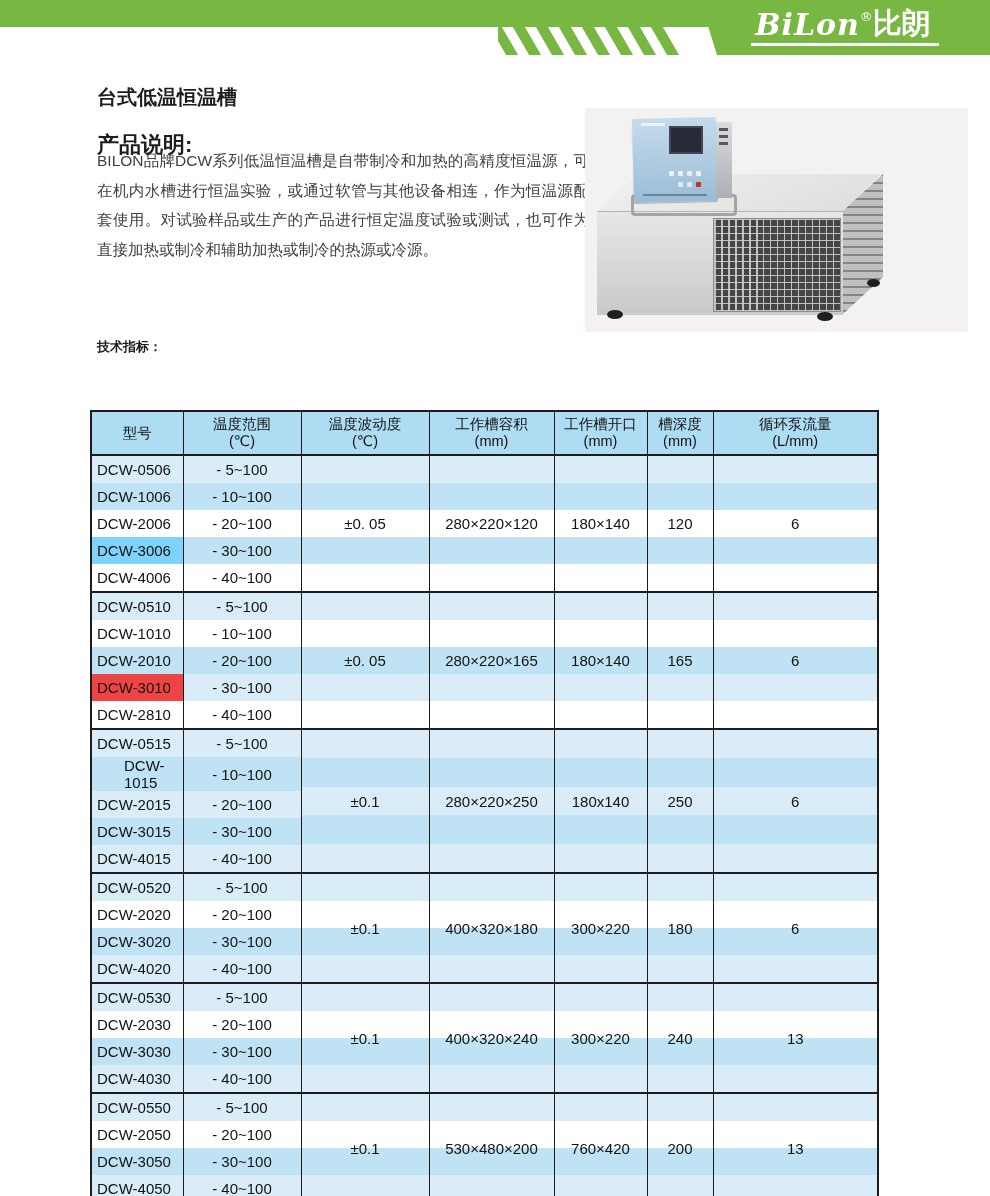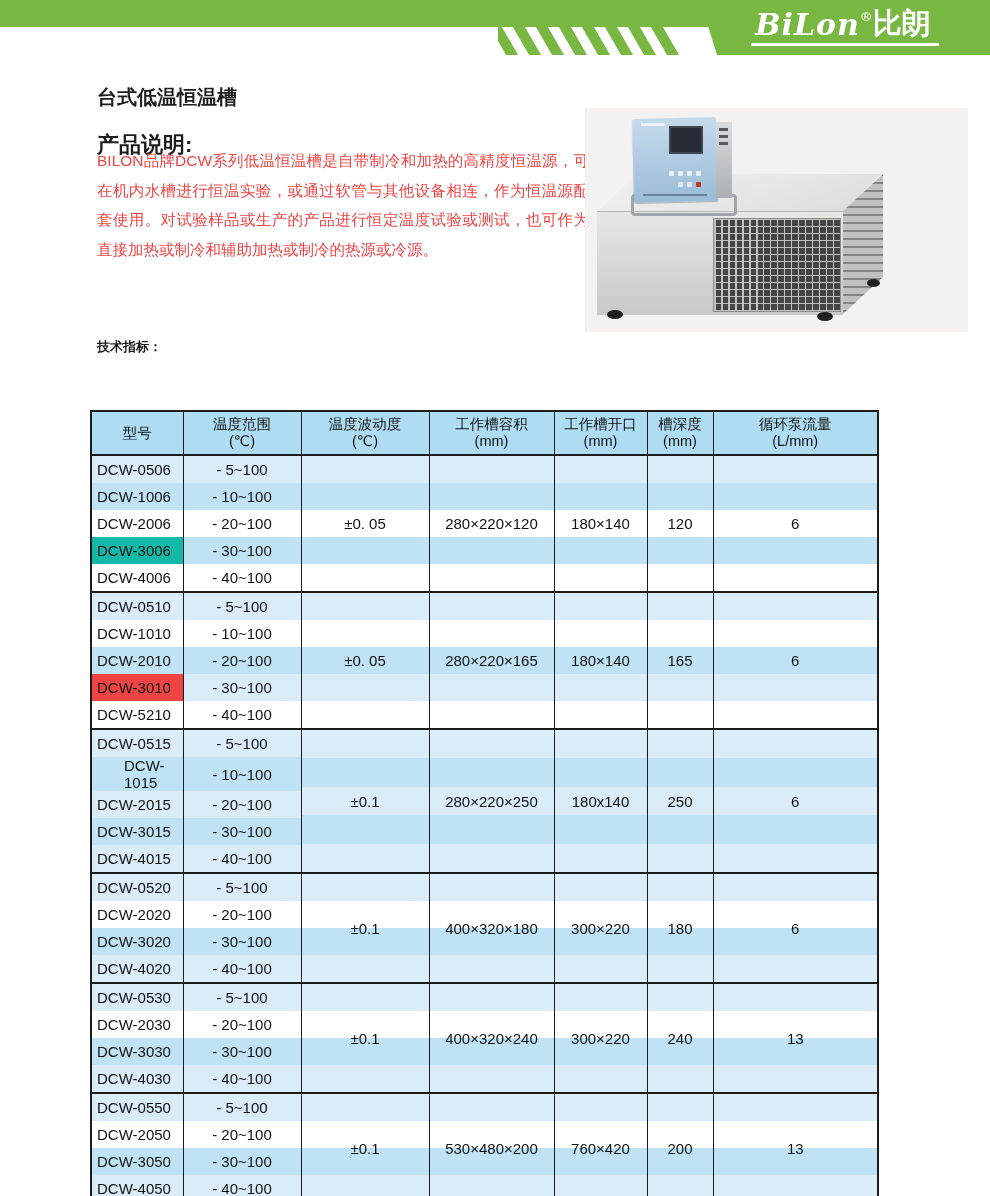--- a/index.html
+++ b/index.html
@@ -17,21 +17,21 @@
     clip-path:polygon(0 0,100% 0,100% 100%,17px 100%);
     display:flex;align-items:center;justify-content:center;
   }
   .logo{color:#fff;border-bottom:3px solid #fff;padding:0 8px 3px 4px;white-space:nowrap;line-height:1;}
   .logo .script{font-family:"DejaVu Serif","Liberation Serif",serif;font-style:italic;font-weight:bold;font-size:30px;letter-spacing:1px;}
   .logo sup{font-size:13px;vertical-align:14px;font-family:"DejaVu Sans",sans-serif;}
   .logo .cjk{font-weight:bold;font-size:29px;vertical-align:2px;}
   
   .title{position:absolute;left:97px;top:84px;font-size:20px;font-weight:bold;margin:0;}
   .desc-label{position:absolute;left:97px;top:130px;font-size:22px;font-weight:bold;margin:0;}
-  .desc{position:absolute;left:97px;top:146px;width:492px;font-size:15.5px;line-height:29.6px;text-align:justify;margin:0;color:#ef4444;}
+  .desc{position:absolute;left:97px;top:146px;width:492px;font-size:15.5px;line-height:29.6px;text-align:justify;margin:0;color:#404040;}
   .spec-label{position:absolute;left:97px;top:338px;font-size:13px;font-weight:bold;margin:0;}
   
   .photo{position:absolute;left:585px;top:108px;width:383px;height:224px;background:#f3f2f0;}
   .photo div{position:absolute;}
   .dev-topface{left:12px;top:66px;width:286px;height:38px;
     clip-path:polygon(0 100%,246px 100%,284px 0,40px 0);
     background:linear-gradient(160deg,#f2f2f0,#dcdcda);}
   .dev-front{left:12px;top:103px;width:246px;height:103px;
     background:linear-gradient(180deg,#e7e7e5,#c9c9c7);border-top:1px solid #b5b5b3;}
   .dev-right{left:258px;top:66px;width:40px;height:140px;
@@ -162,21 +162,21 @@
         </tr>
         <tr>
           <td class="model" style="background: rgb(191, 227, 244);">DCW-1006</td>
           <td style="background: rgb(191, 227, 244);">- 10~100</td>
         </tr>
         <tr>
           <td class="model" style="background: rgb(255, 255, 255);">DCW-2006</td>
           <td style="background: rgb(255, 255, 255);">- 20~100</td>
         </tr>
         <tr>
-          <td class="model" style="background: #14b8a6;">DCW-3006</td>
+          <td class="model" style="background: #7dd3fc;">DCW-3006</td>
           <td style="background: rgb(191, 227, 244);">- 30~100</td>
         </tr>
         <tr>
           <td class="model" style="background: rgb(255, 255, 255);">DCW-4006</td>
           <td style="background: rgb(255, 255, 255);">- 40~100</td>
         </tr>
       </tbody>
       <tbody>
         <tr>
           <td class="model" style="background: rgb(217, 236, 248);">DCW-0510</td>
@@ -193,21 +193,21 @@
         </tr>
         <tr>
           <td class="model" style="background: rgb(191, 227, 244);">DCW-2010</td>
           <td style="background: rgb(191, 227, 244);">- 20~100</td>
         </tr>
         <tr>
           <td class="model" style="background: #ef4444;">DCW-3010</td>
           <td style="background: rgb(217, 236, 248);">- 30~100</td>
         </tr>
         <tr>
-          <td class="model" style="background: rgb(255, 255, 255);">DCW-5210</td>
+          <td class="model" style="background: rgb(255, 255, 255);">DCW-2810</td>
           <td style="background: rgb(255, 255, 255);">- 40~100</td>
         </tr>
       </tbody>
       <tbody>
         <tr>
           <td class="model" style="background: rgb(217, 236, 248);">DCW-0515</td>
           <td style="background: rgb(217, 236, 248);">- 5~100</td>
           <td rowspan="5" style="background: linear-gradient(rgb(217, 236, 248) 0%, rgb(217, 236, 248) 20%, rgb(191, 227, 244) 20%, rgb(191, 227, 244) 40%, rgb(217, 236, 248) 40%, rgb(217, 236, 248) 60%, rgb(191, 227, 244) 60%, rgb(191, 227, 244) 80%, rgb(217, 236, 248) 80%, rgb(217, 236, 248) 100%);">±0.1</td>
           <td rowspan="5" style="background: linear-gradient(rgb(217, 236, 248) 0%, rgb(217, 236, 248) 20%, rgb(191, 227, 244) 20%, rgb(191, 227, 244) 40%, rgb(217, 236, 248) 40%, rgb(217, 236, 248) 60%, rgb(191, 227, 244) 60%, rgb(191, 227, 244) 80%, rgb(217, 236, 248) 80%, rgb(217, 236, 248) 100%);">280×220×250</td>
           <td rowspan="5" style="background: linear-gradient(rgb(217, 236, 248) 0%, rgb(217, 236, 248) 20%, rgb(191, 227, 244) 20%, rgb(191, 227, 244) 40%, rgb(217, 236, 248) 40%, rgb(217, 236, 248) 60%, rgb(191, 227, 244) 60%, rgb(191, 227, 244) 80%, rgb(217, 236, 248) 80%, rgb(217, 236, 248) 100%);">180x140</td>

